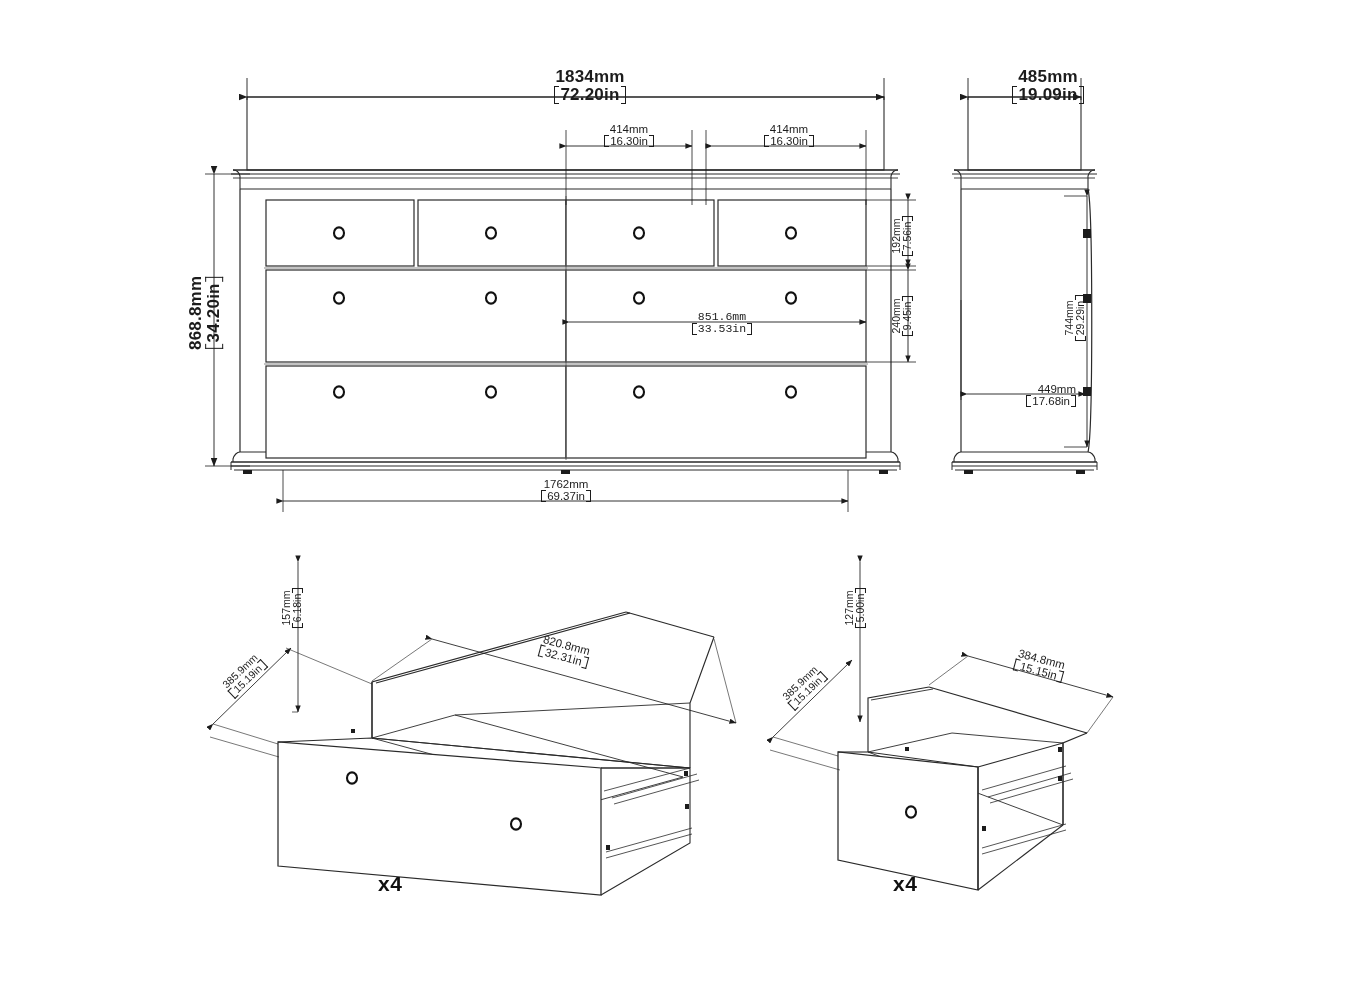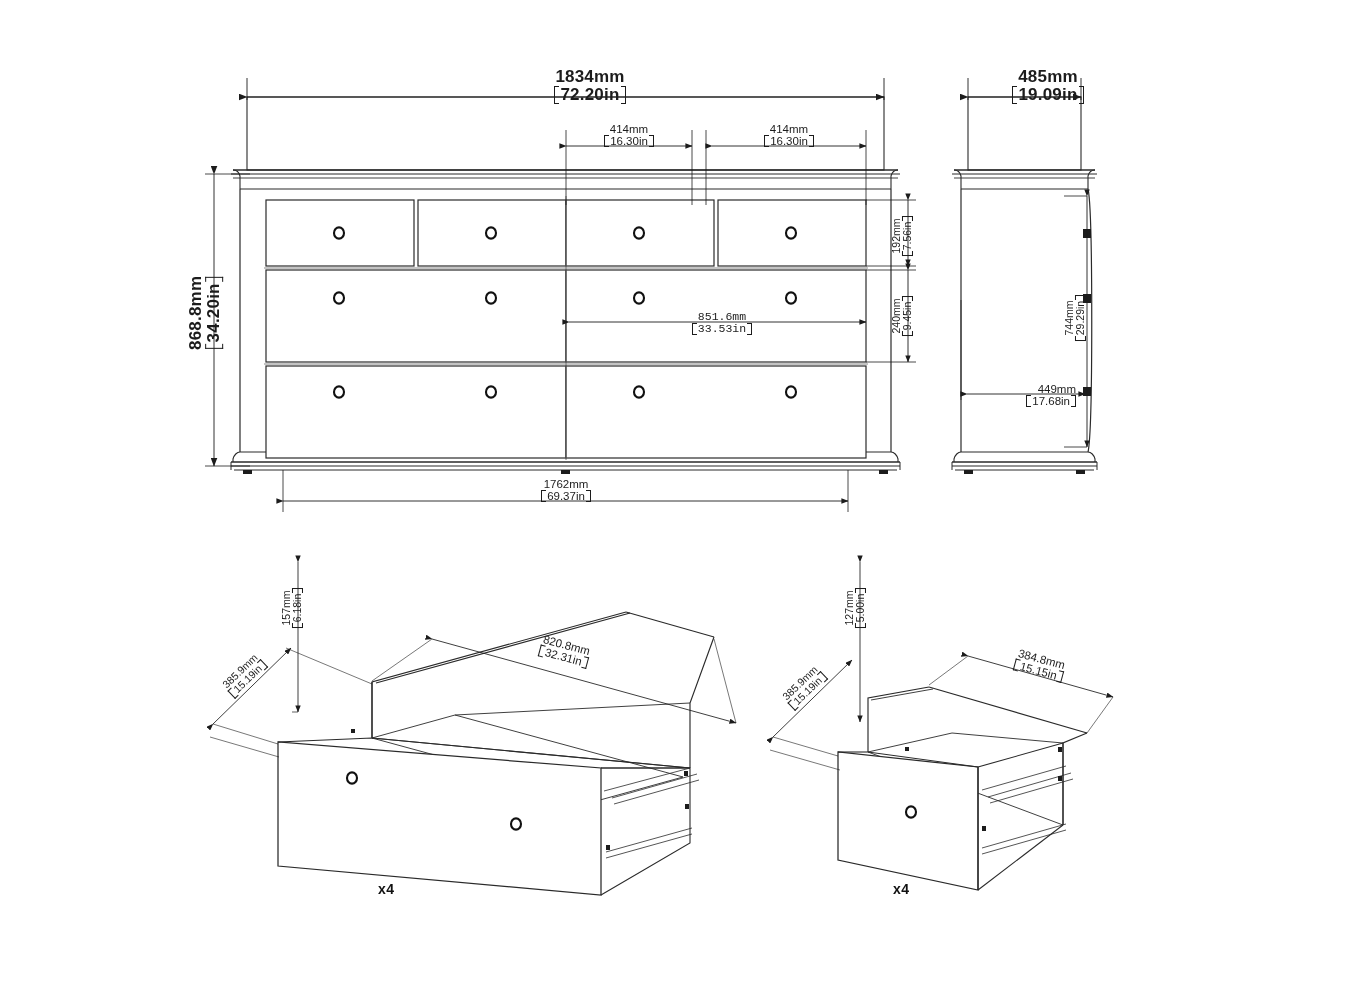--- a/index.html
+++ b/index.html
@@ -45,26 +45,25 @@
   .dim.sml .brk::before, .dim.sml .brk::after,
   .dim.tiny .brk::before, .dim.tiny .brk::after {
     border-width: 1px;
   }
 
   .rot90  { transform: rotate(-90deg); transform-origin: 50% 50%; }
   .rotneg { transform-origin: 50% 50%; }
 
   .qty {
     position: absolute;
-    font-size: 14px;
+    font-size: 21px;
     font-weight: bold;
     color: #111;
     letter-spacing: .5px;
     user-select: none;
-    margin-top: 9px;
   }
 </style>
 </head>
 <body>
 
 <div id="sheet">
 
   <svg class="draw" viewBox="0 0 1360 990" xmlns="http://www.w3.org/2000/svg">
     <defs>
       <marker id="ah" markerWidth="9" markerHeight="7" refX="8.5" refY="3.5" orient="auto" markerUnits="userSpaceOnUse">

